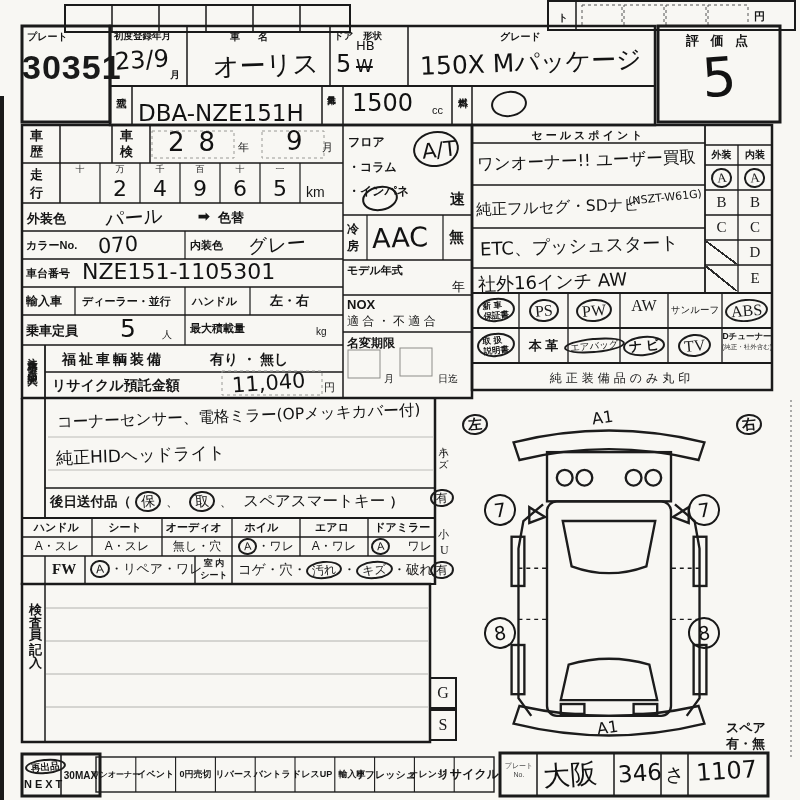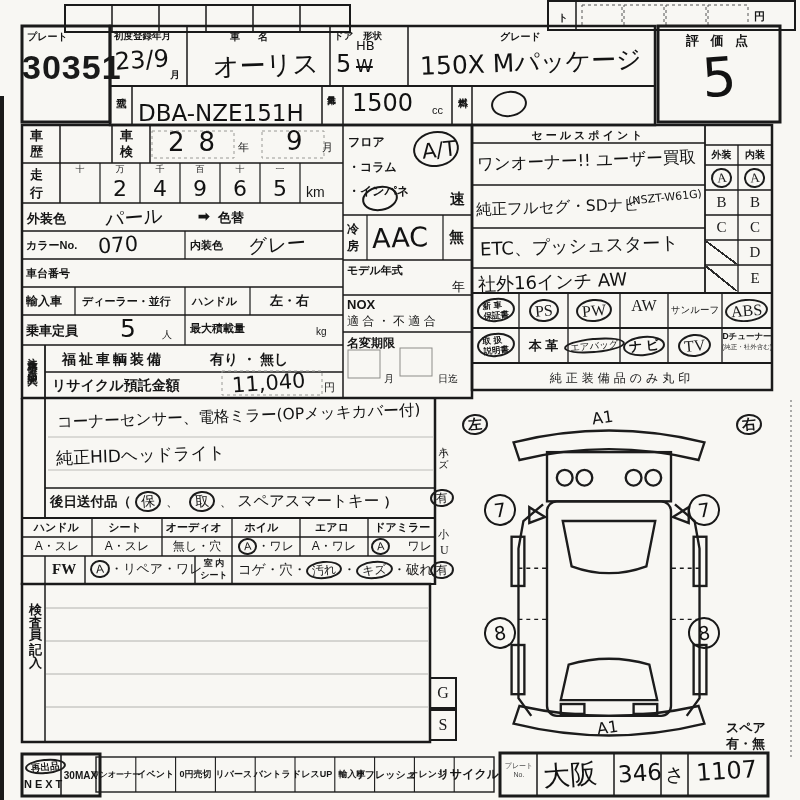--- a/index.html
+++ b/index.html
@@ -161,20 +161,21 @@
   <div class="a hw rot-4" style="left:105px;top:205px;font-size:19px">パール</div>
   <div class="a lbl" style="left:198px;top:208px;font-size:14px">➡</div>
   <div class="a lbl" style="left:218px;top:209px;font-size:13px">色替</div>
 
   <div class="a lbl" style="left:26px;top:238px;font-size:11px">カラーNo.</div>
   <div class="a hw rot-4" style="left:98px;top:233px;font-size:21px">070</div>
   <div class="a lbl" style="left:190px;top:238px;font-size:11px">内装色</div>
   <div class="a hw rot-4" style="left:248px;top:232px;font-size:19px">グレー</div>
 
   <div class="a lbl" style="left:26px;top:266px;font-size:11px">車台番号</div>
+  <div class="a hw" style="left:82px;top:259px;font-size:22px">NZE151-1105301</div>
 
   <div class="a lbl" style="left:26px;top:293px;font-size:12px">輸入車</div>
   <div class="a lbl" style="left:82px;top:294px;font-size:11px">ディーラー・並行</div>
   <div class="a lbl" style="left:192px;top:294px;font-size:11px">ハンドル</div>
   <div class="a lbl" style="left:270px;top:292px;font-size:13px">左・右</div>
 
   <div class="a lbl" style="left:26px;top:322px;font-size:13px">乗車定員</div>
   <div class="a hw" style="left:120px;top:314px;font-size:25px">5</div>
   <div class="a lbl" style="left:162px;top:328px;font-size:10px;font-weight:normal">人</div>
   <div class="a lbl" style="left:190px;top:321px;font-size:11px">最大積載量</div>
@@ -277,21 +278,21 @@
 
   <div class="a lbl vtx" style="left:25px;top:350px;height:166px;font-size:10px;letter-spacing:2px">注意事項《出品店記入》</div>
   <div class="a hw rot-2" style="left:57px;top:406px;font-size:15.5px">コーナーセンサー、電格ミラー(OPメッキカバー付)</div>
   <div class="a hw rot-2" style="left:56px;top:444px;font-size:17px">純正HIDヘッドライト</div>
   <div class="a" style="left:50px;top:491px;white-space:nowrap">
     <span class="lbl" style="font-size:13.5px">後日送付品（</span>
     <span class="hw ce" style="font-size:14px">保</span>
     <span class="hw" style="font-size:13px">、</span>
     <span class="hw ce" style="font-size:14px;margin-left:6px">取</span>
     <span class="hw" style="font-size:13px">、</span>
-    <span class="hw" style="font-size:15.5px;">スペアスマートキー</span>
+    <span class="hw" style="font-size:15.5px;margin-left:6px">スペアスマートキー</span>
     <span class="lbl" style="font-size:13.5px">）</span>
   </div>
 
   <div class="a flex" style="left:22px;top:518px;width:413px;height:19px">
     <div class="cell lbl" style="width:70px;font-size:11px">ハンドル</div>
     <div class="cell lbl" style="width:70px;font-size:11px">シート</div>
     <div class="cell lbl" style="width:70px;font-size:11px">オーディオ</div>
     <div class="cell lbl" style="width:68px;font-size:11px">ホイル</div>
     <div class="cell lbl" style="width:76px;font-size:11px">エアロ</div>
     <div class="cell lbl" style="width:67px;font-size:11px">ドアミラー</div>

